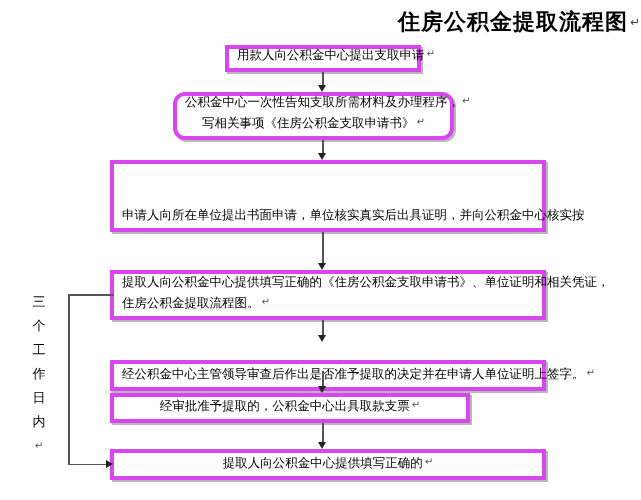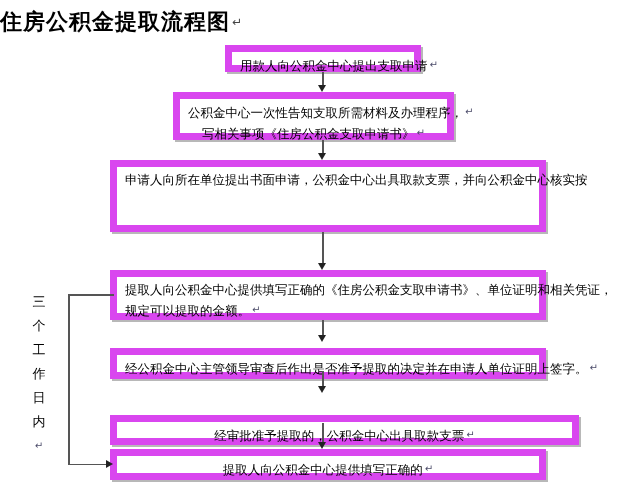--- a/index.html
+++ b/index.html
@@ -21,44 +21,44 @@
     left: 0; top: 0;
     width: 641px;
     height: 500px;
   }
 
   .title {
     position: absolute;
     left: 0;
     top: 8px;
     width: 641px;
-    text-align: left;
+    text-align: right;
     font-size: 22px;
     font-weight: bold;
     letter-spacing: 1px;
     line-height: 28px;
     white-space: nowrap;
   }
   .title .pilcrow {
     font-size: 12px;
     font-weight: normal;
     vertical-align: 3px;
     color: #444;
     margin-left: 2px;
   }
 
   .node {
     position: absolute;
     box-sizing: border-box;
-    border: 7px solid #d946ef;
+    border: 4px solid #d946ef;
     background: #ffffff;
     box-shadow: 2px 2px 0 0 #b8b8b8;
     display: flex;
     flex-direction: column;
-    justify-content: flex-start;
+    justify-content: flex-end;
     padding: 3px 8px;
   }
   .node .line {
     font-size: 12.5px;
     line-height: 20px;
     white-space: nowrap;
   }
   .node.center .line { text-align: center; }
   .node.just .line { text-align: left; }
 
@@ -135,71 +135,71 @@
     <div class="line">
       <span>用款人向公积金中心提出支取申请</span><span class="pm">↵</span>
     </div>
   </div>
 
   <div class="conn" style="left:318px; top:72px; height:20px;">
     <div class="stem" style="height:14px;"></div>
     <div class="head" style="top:13px;"></div>
   </div>
 
-  <div class="node center" style="left:173px; top:92px; width:281px; height:48px;">
+  <div class="node center" style="left:173px; top:92px; width:281px; height:48px;border-radius:12px;">
     <div class="line">
       <span>公积金中心一次性告知支取所需材料及办理程序，</span><span class="pm">↵</span>
     </div>
     <div class="line">
       <span>写相关事项《住房公积金支取申请书》</span><span class="pm">↵</span>
     </div>
   </div>
 
   <div class="conn" style="left:318px; top:140px; height:20px;">
     <div class="stem" style="height:14px;"></div>
     <div class="head" style="top:13px;"></div>
   </div>
 
   <div class="node just" style="left:110px; top:160px; width:436px; height:72px;">
     <div class="line">
-      <span>申请人向所在单位提出书面申请，公积金中心出具取款支票，并向公积金中心核实按</span>
+      <span>申请人向所在单位提出书面申请，单位核实真实后出具证明，并向公积金中心核实按</span>
     </div>
   </div>
 
   <div class="conn" style="left:318px; top:232px; height:38px;">
     <div class="stem" style="height:32px;"></div>
     <div class="head" style="top:31px;"></div>
   </div>
 
   <div class="node just" style="left:110px; top:270px; width:436px; height:50px;">
     <div class="line">
       <span>提取人向公积金中心提供填写正确的《住房公积金支取申请书》、单位证明和相关凭证，</span>
     </div>
     <div class="line">
-      <span>规定可以提取的金额。</span><span class="pm">↵</span>
+      <span>住房公积金提取流程图。</span><span class="pm">↵</span>
     </div>
   </div>
 
   <div class="conn" style="left:318px; top:320px; height:22px;">
     <div class="stem" style="height:16px;"></div>
     <div class="head" style="top:15px;"></div>
   </div>
 
-  <div class="node just" style="left:110px; top:348px; width:436px; height:31px;">
+  <div class="node just" style="left:110px; top:360px; width:436px; height:31px;">
     <div class="line">
       <span>经公积金中心主管领导审查后作出是否准予提取的决定并在申请人单位证明上签字。</span><span class="pm">↵</span>
     </div>
   </div>
 
   <div class="conn" style="left:318px; top:371px; height:22px;">
     <div class="stem" style="height:16px;"></div>
     <div class="head" style="top:15px;"></div>
   </div>
 
-  <div class="node center" style="left:110px; top:393px; width:469px; height:30px;margin-top:22px;">
+  <div class="node center" style="left:110px; top:393px; width:360px; height:30px;">
     <div class="line">
       <span>经审批准予提取的，公积金中心出具取款支票</span><span class="pm">↵</span>
     </div>
   </div>
 
   <div class="conn" style="left:318px; top:423px; height:26px;">
     <div class="stem" style="height:20px;"></div>
     <div class="head" style="top:19px;"></div>
   </div>
 

